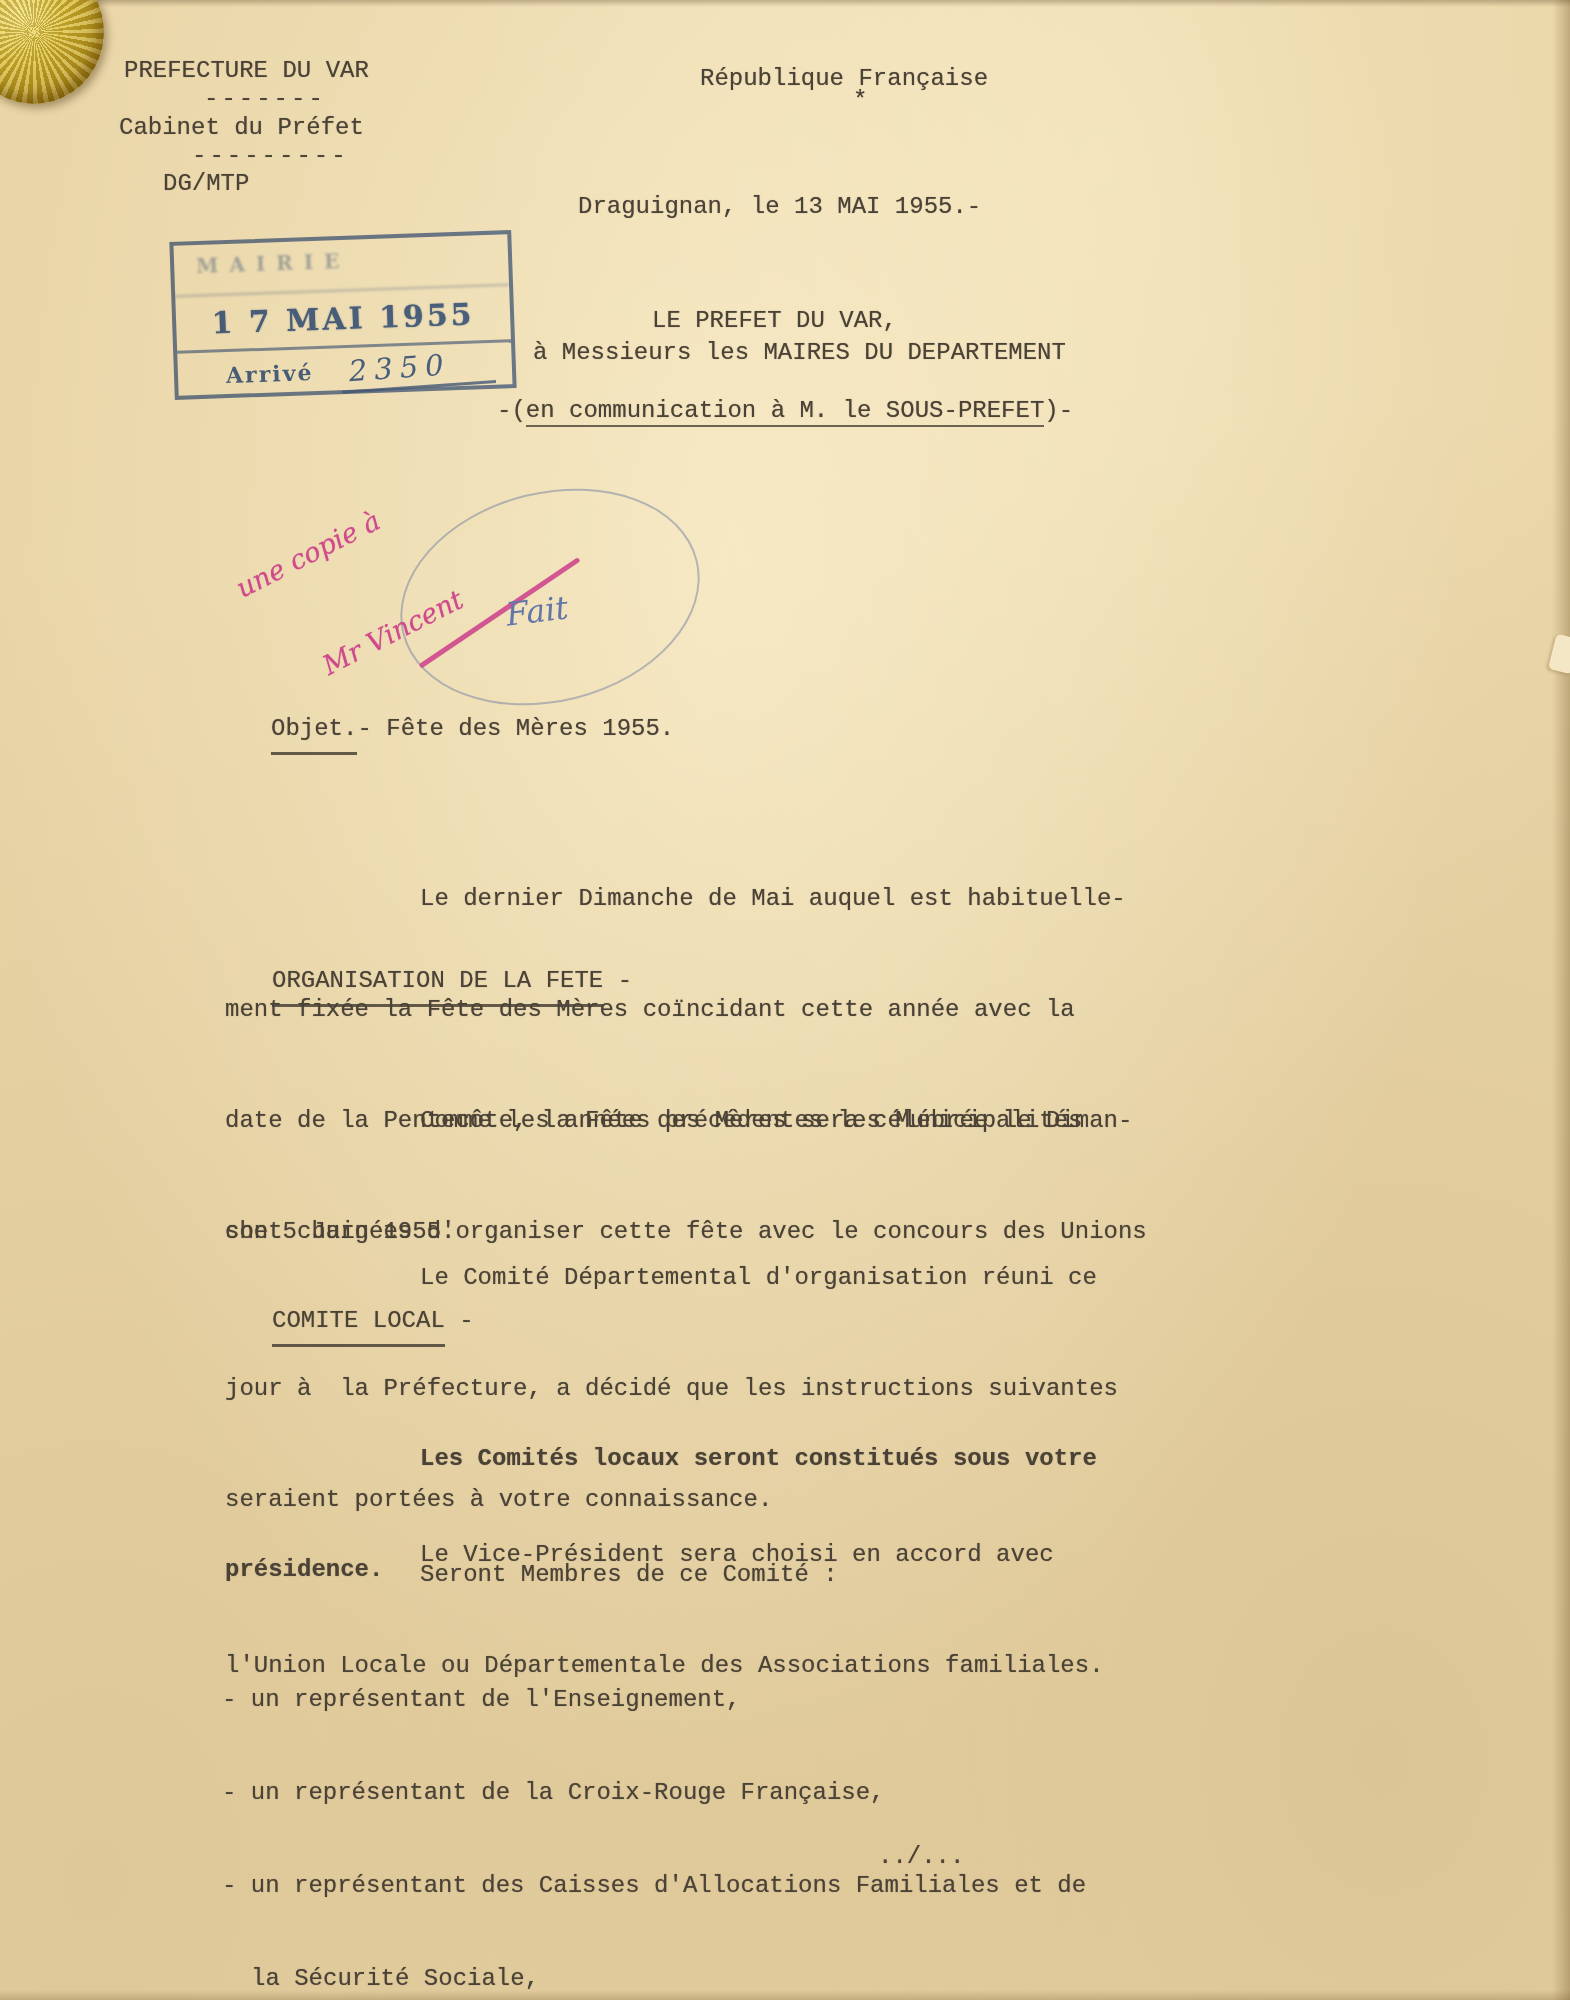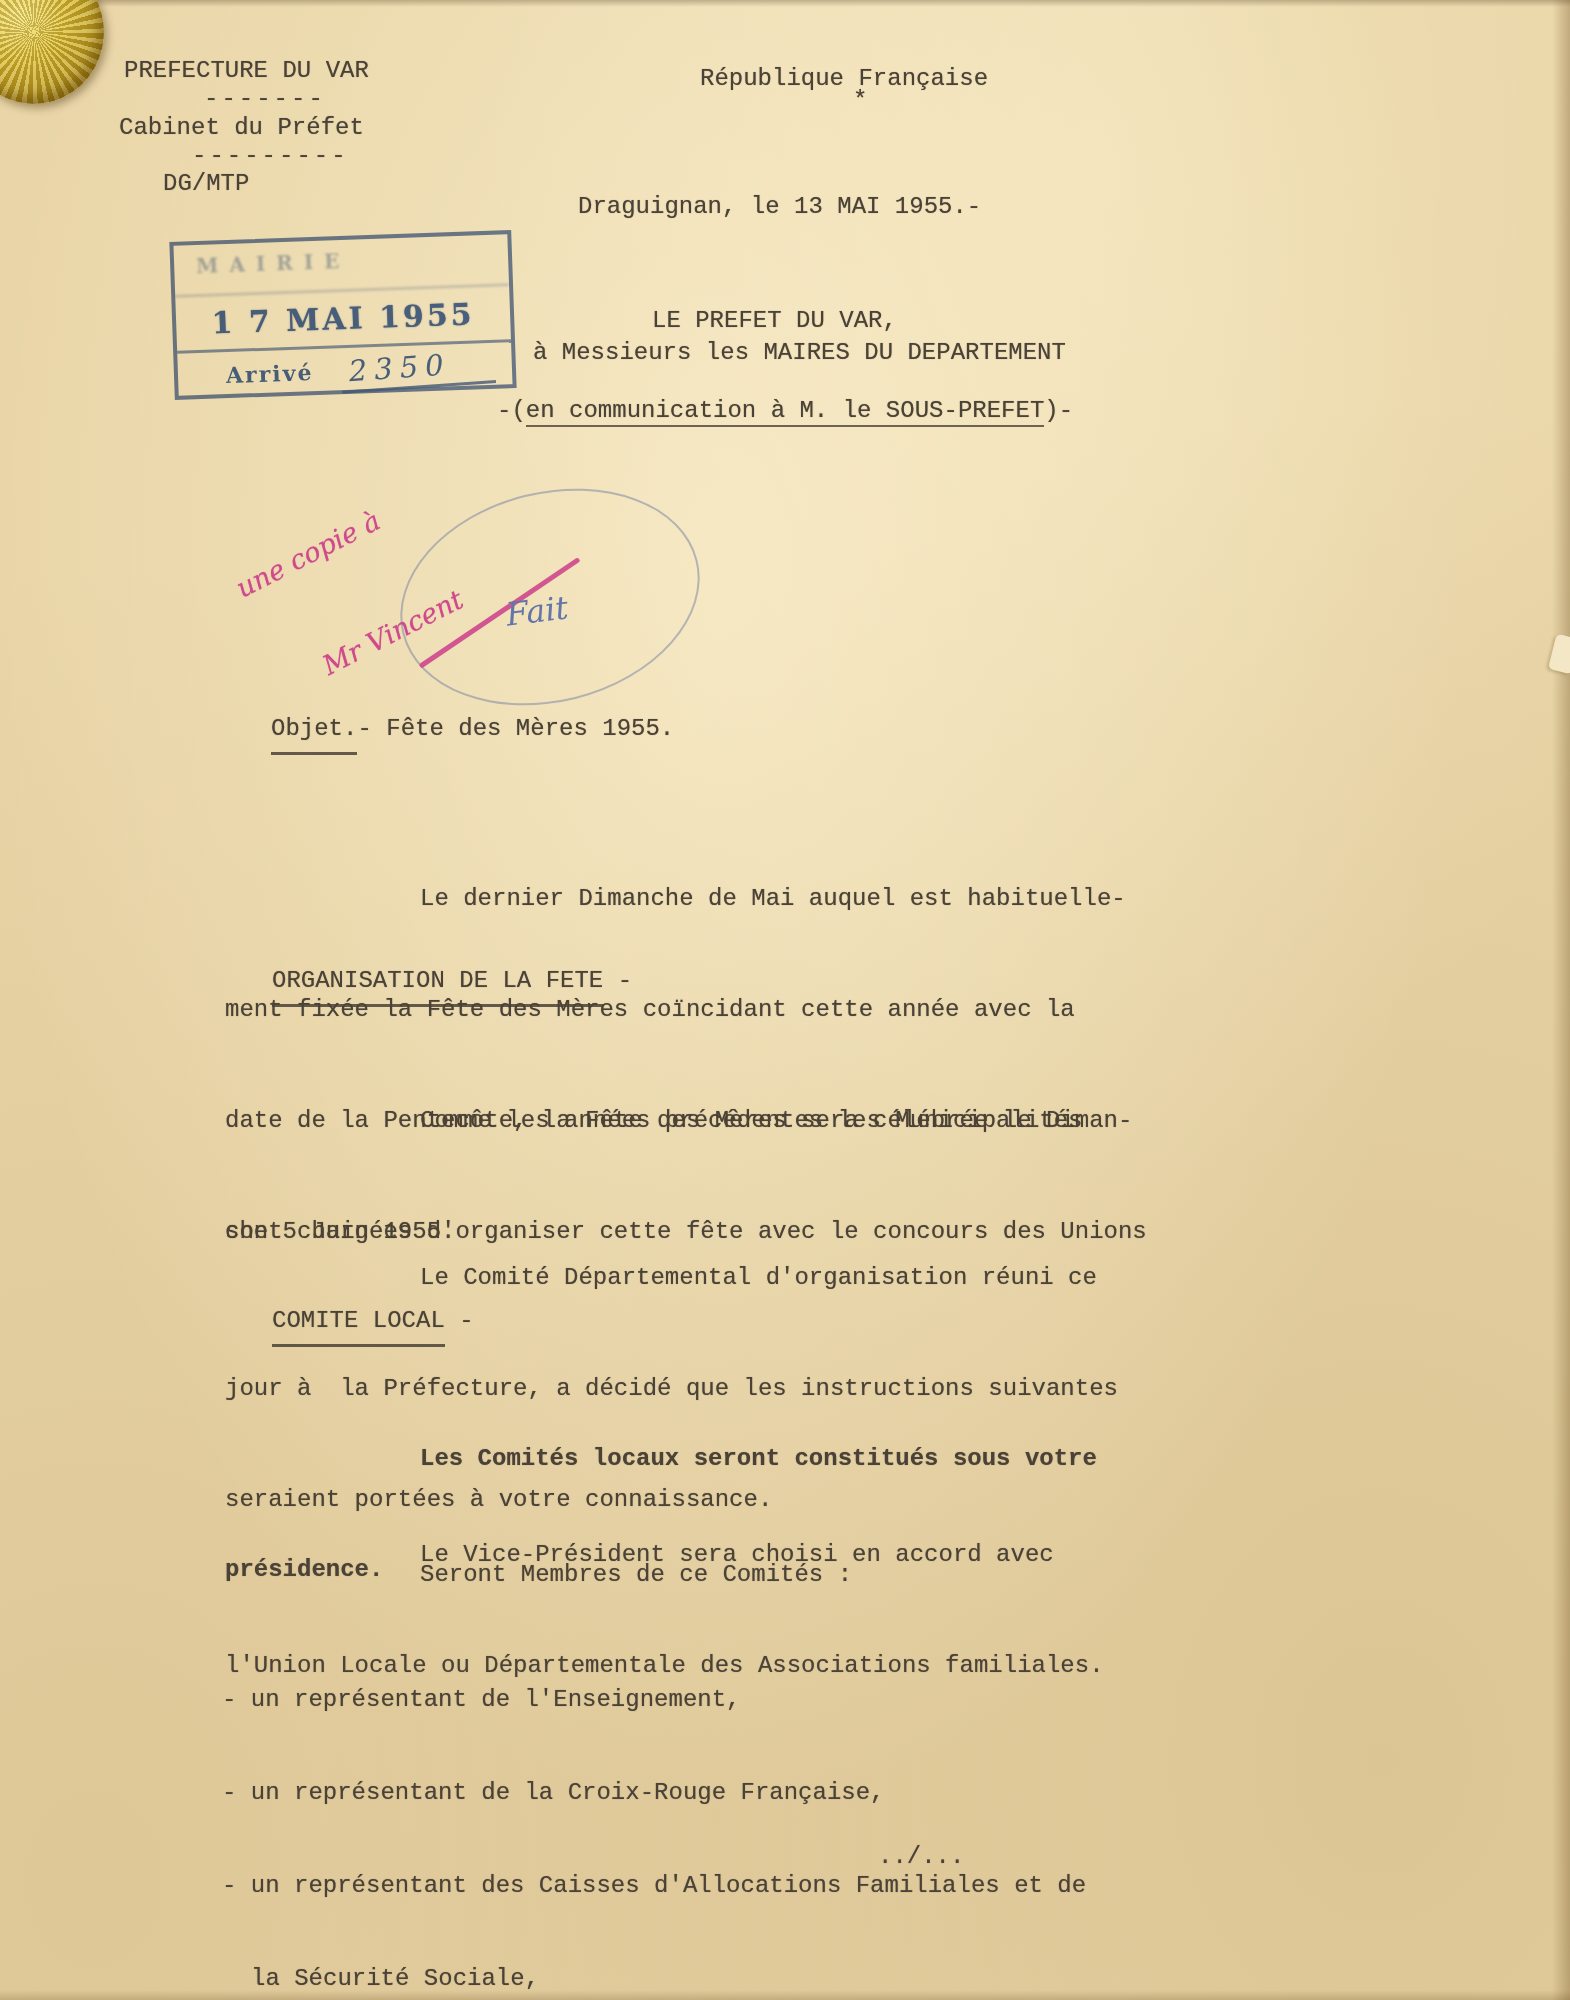--- a/index.html
+++ b/index.html
@@ -152,21 +152,21 @@
   <div class="t lines" style="left:225px; top:1366px;font-weight:bold;">
     <div class="indent">Les Comités locaux seront constitués sous votre</div>
     <div>présidence.</div>
   </div>
 
   <div class="t lines" style="left:225px; top:1462px;">
     <div class="indent">Le Vice-Président sera choisi en accord avec</div>
     <div>l'Union Locale ou Départementale des Associations familiales.</div>
   </div>
 
-  <div class="t" style="left:420px; top:1556px;">Seront Membres de ce Comités :</div>
+  <div class="t" style="left:420px; top:1556px;">Seront Membres de ce Comité :</div>
 
   <div class="t lines list" style="left:222px; top:1622px;">
     <div>- un représentant de l'Enseignement,</div>
     <div>- un représentant de la Croix-Rouge Française,</div>
     <div>- un représentant des Caisses d'Allocations Familiales et de</div>
     <div class="cont">la Sécurité Sociale,</div>
     
     
   </div>
 

